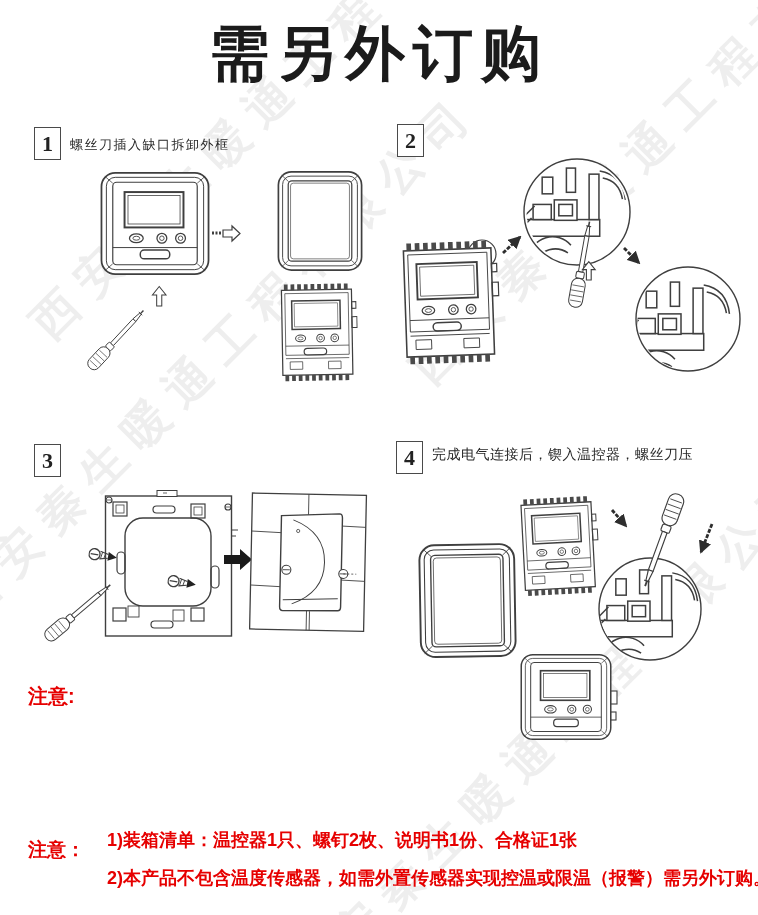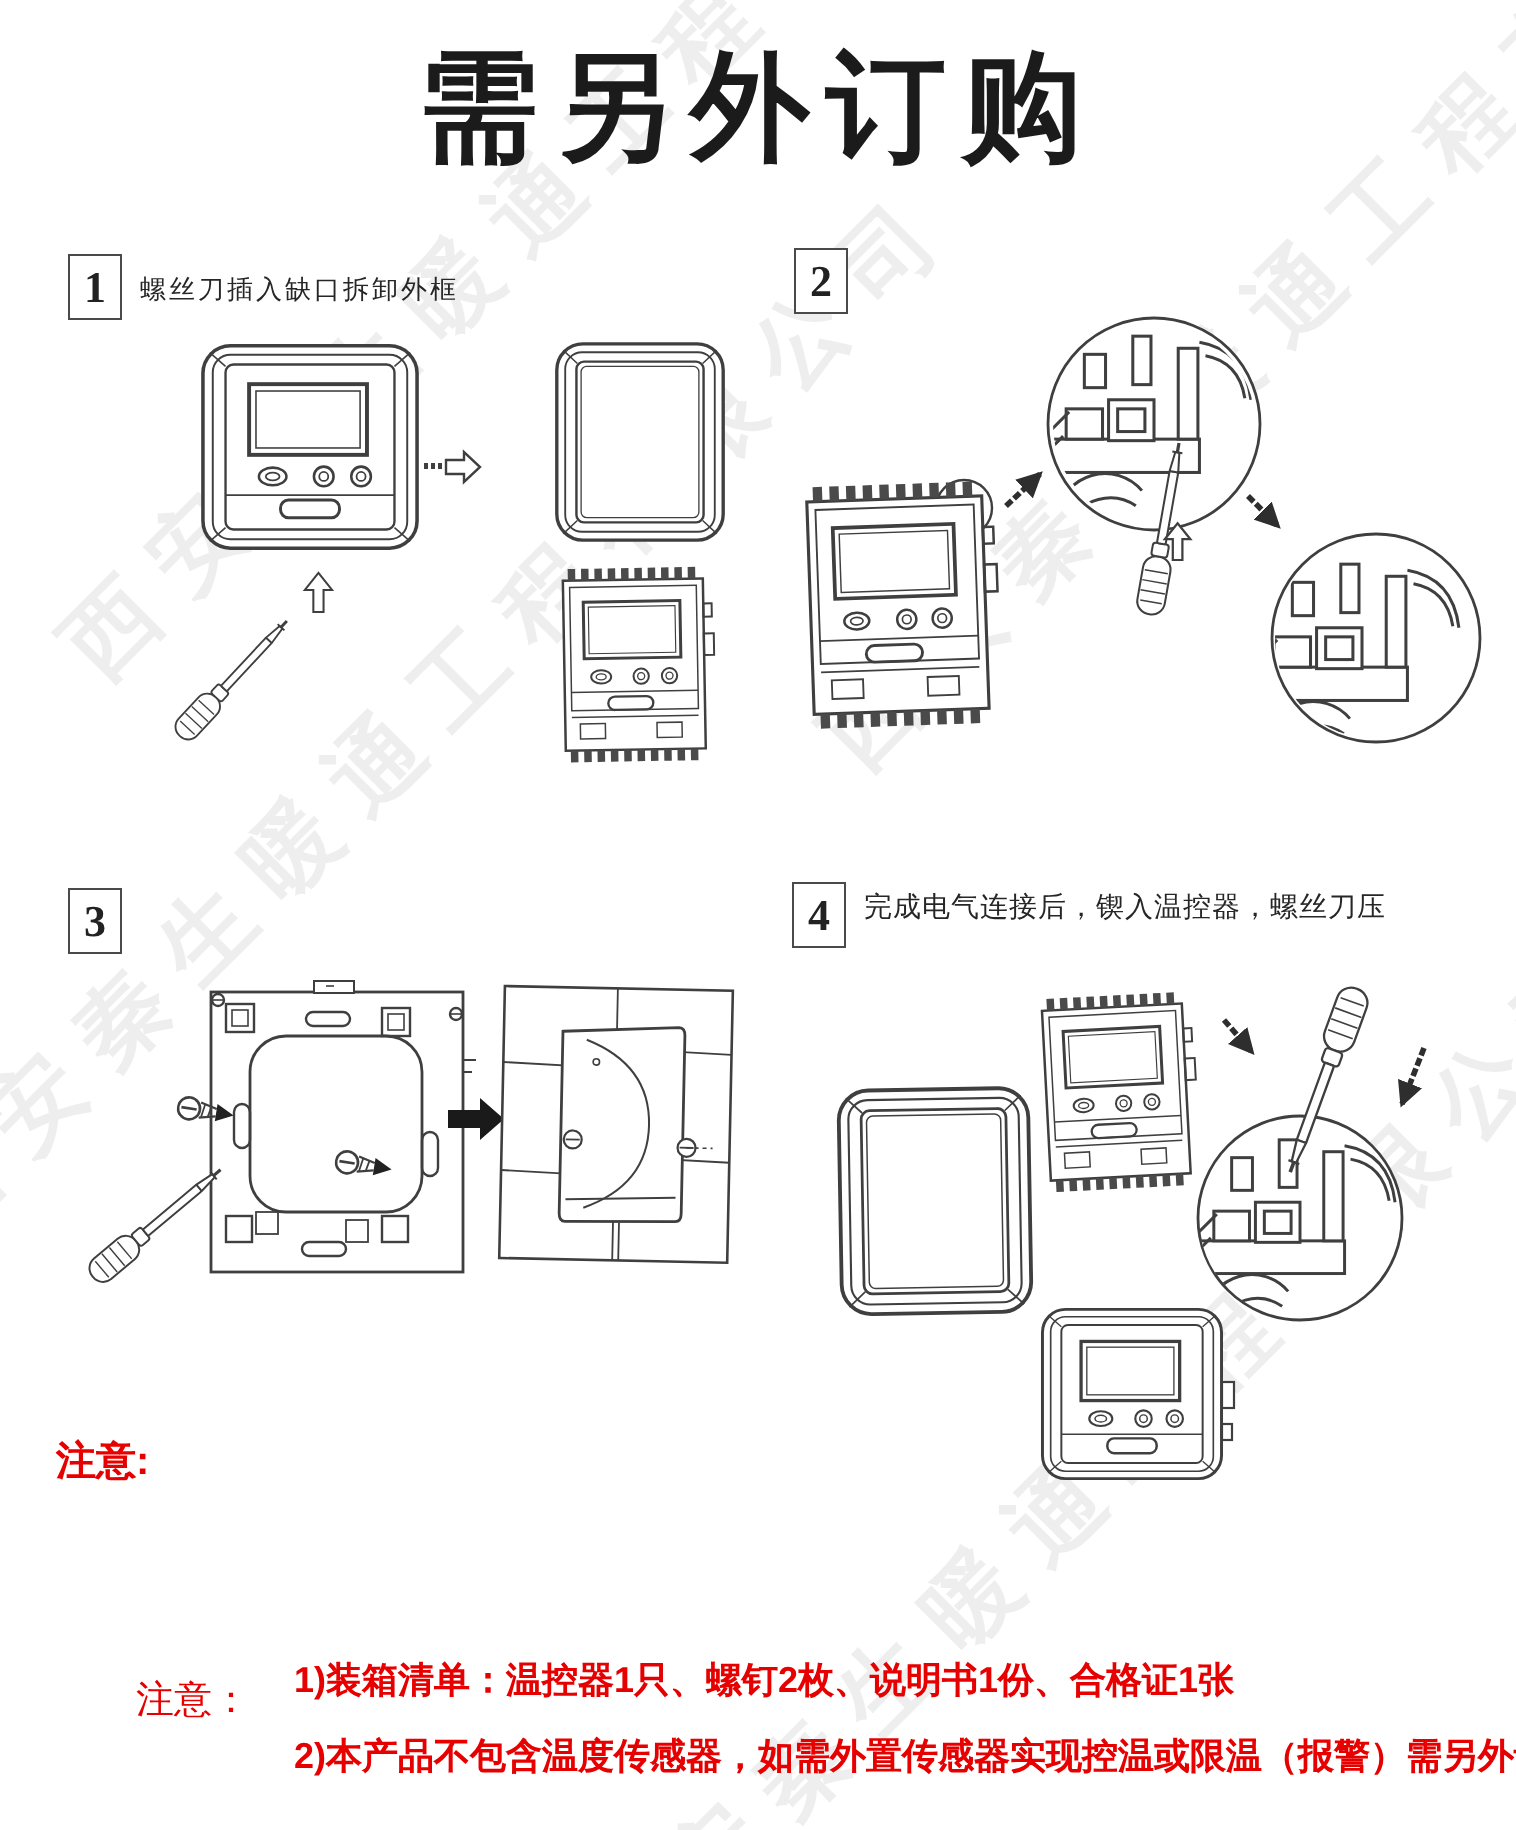--- a/index.html
+++ b/index.html
@@ -26,25 +26,25 @@
     font-family:"Liberation Serif",serif;font-size:22px;font-weight:600;color:#222;
   }
   .step-label{
     margin:5px 0 0 9px;font-family:"Liberation Serif",serif;font-size:13px;
     letter-spacing:1.5px;color:#262626;line-height:25px;white-space:nowrap;
   }
   .step-label.two-line{white-space:normal;width:322px;font-size:14px;letter-spacing:.5px;margin-top:1px;}
   .step-label.two-line .ll{white-space:nowrap;}
   svg.art{position:absolute;overflow:visible;}
   
-  .note1-label{position:absolute;left:28px;top:683px;font-size:20px;font-weight:700;color:var(--red,#e60000);margin-top:34px;}
+  .note1-label{position:absolute;left:28px;top:683px;font-size:20px;font-weight:700;color:var(--red,#e60000);}
   .note1-body{position:absolute;left:28px;top:711px;width:556px;font-size:19.5px;line-height:37px;color:#141414;}
   .note1-body .ln.indent{text-indent:2em;}
   .note2{position:absolute;left:28px;top:821px;display:flex;align-items:flex-start;}
-  .note2-label{font-size:19px;font-weight:400;color:var(--red,#e60000);margin-top:16px;flex:0 0 auto;margin-left:40px;}
+  .note2-label{font-size:19px;font-weight:700;color:var(--red,#e60000);margin-top:16px;flex:0 0 auto;}
   .note2-lines{margin-left:22px;font-size:18px;font-weight:700;color:var(--red,#e60000);line-height:38px;}
   .note2-lines .itm{white-space:nowrap;}
 </style>
 </head>
 <body>
 
 <div class="page">
 
   <div class="wm" style="left:-40px;top:580px">西安秦生暖通工程有限公司</div>
   <div class="wm" style="left:40px;top:300px">西安秦生暖通工程有限公司</div>

